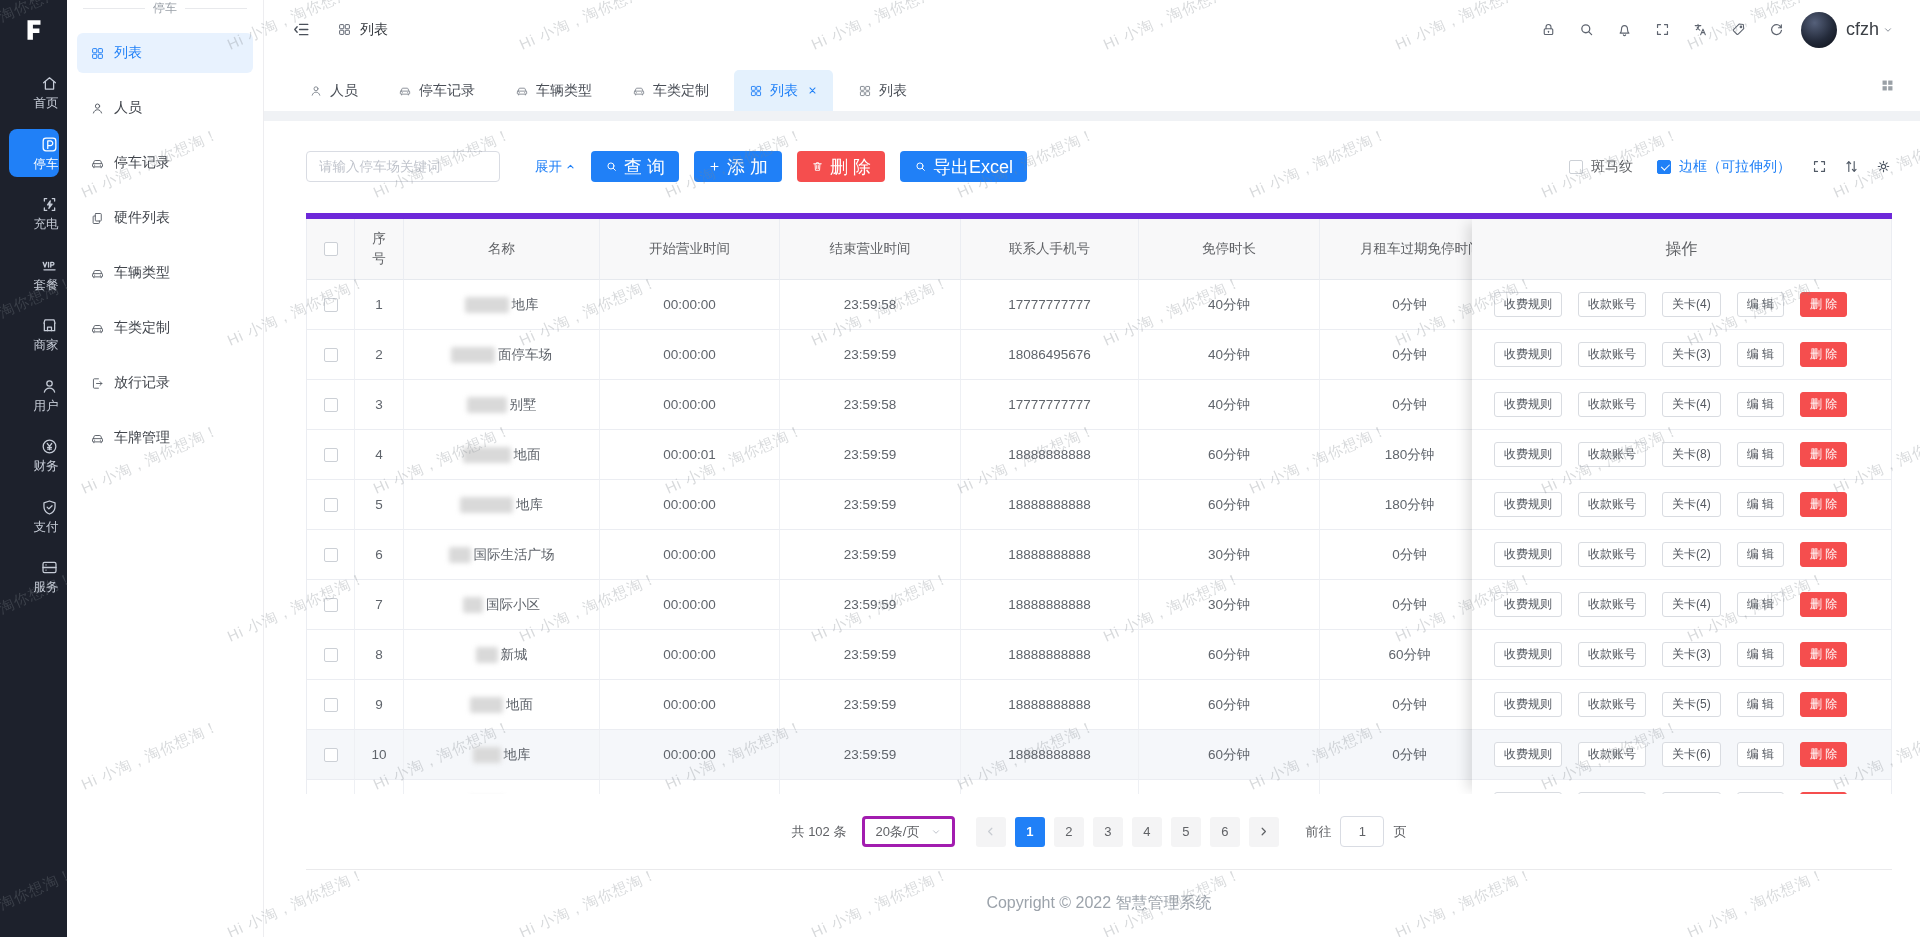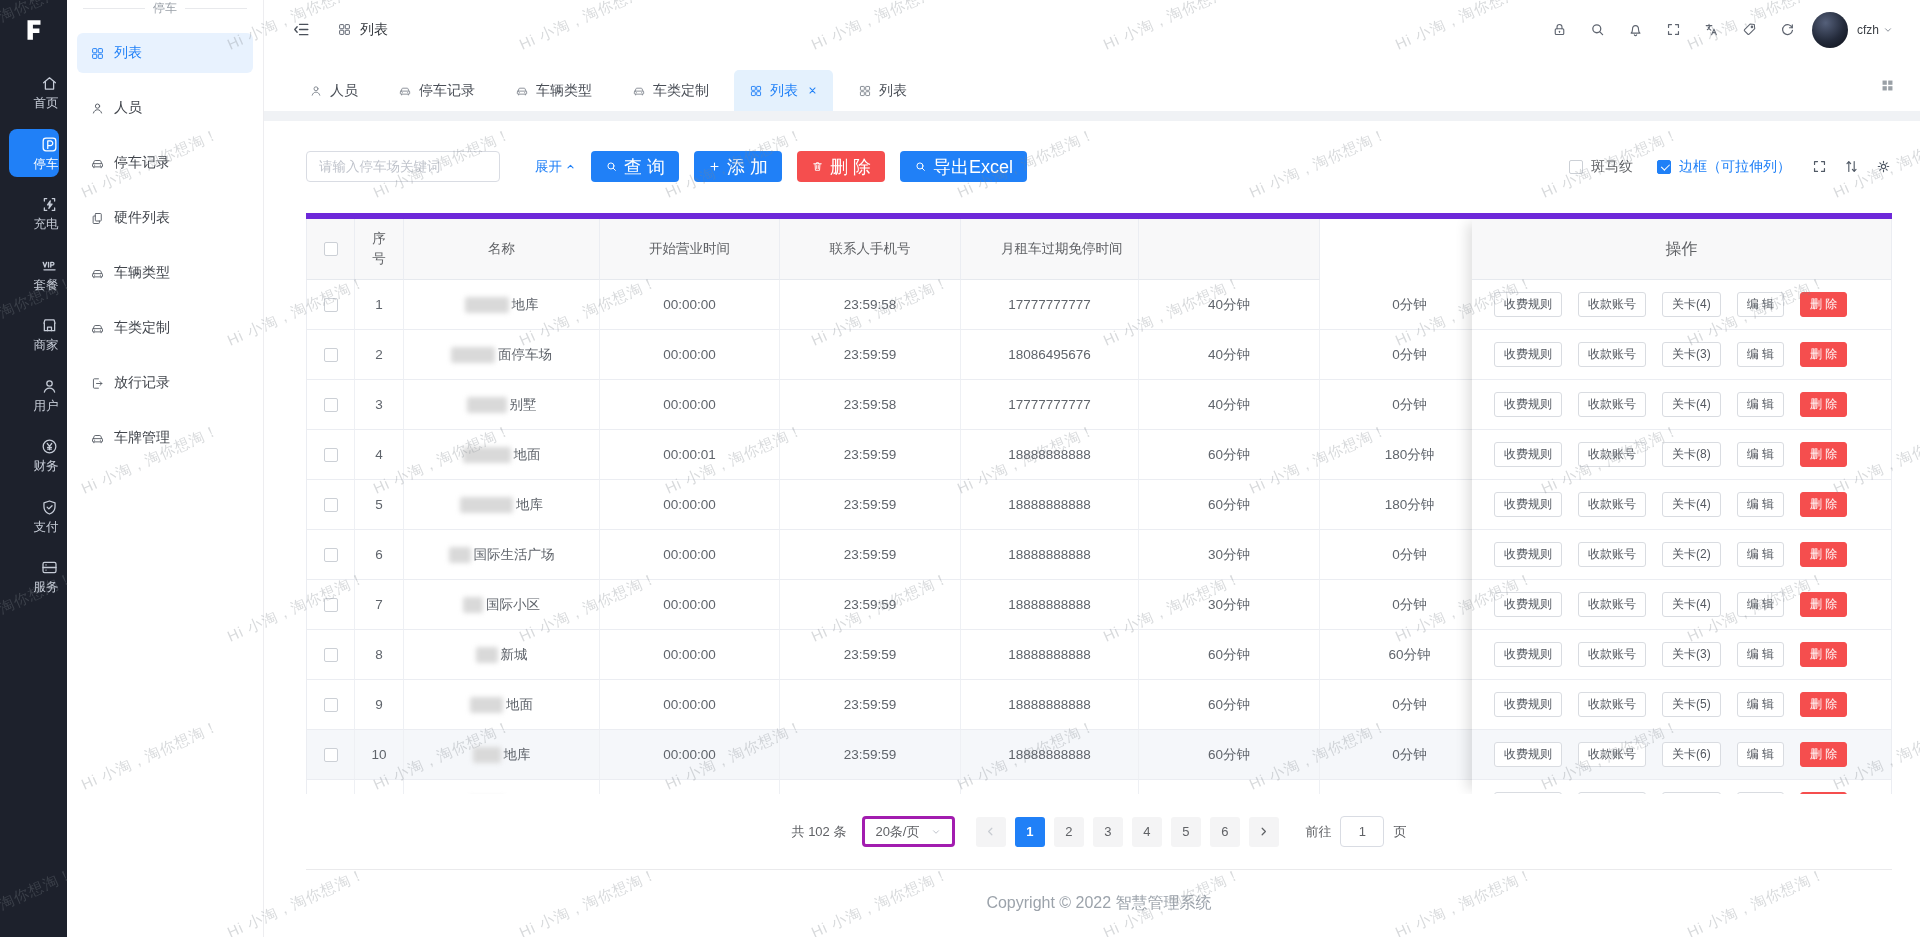--- a/index.html
+++ b/index.html
@@ -31,21 +31,21 @@
 .main{flex:1;display:flex;flex-direction:column;min-width:0;background:#fff;}
 .topbar{height:60px;display:flex;align-items:center;padding:0 26px 0 28px;background:#fff;}
 .collapse-btn{width:19px;height:19px;color:#4a505a;cursor:pointer;}
 .crumb{display:flex;align-items:center;gap:8px;margin-left:26px;}
 .crumb-ic{width:15px;height:15px;color:#5f6570;}
 .crumb-label{font-size:14px;color:#33373d;}
 .top-right{margin-left:auto;display:flex;align-items:center;}
 .hicons{display:flex;align-items:center;gap:21px;}
 .hicon{width:17px;height:17px;color:#5f6570;cursor:pointer;}
 .avatar{width:36px;height:36px;border-radius:50%;margin-left:16px;flex-shrink:0;cursor:pointer;background:radial-gradient(circle at 38% 30%,#55607a 0%,#232a3a 55%,#0c0f16 100%);}
-.username{margin-left:9px;font-size:12px;color:#3c4046;cursor:pointer;display:flex;align-items:center;gap:3px;}
+.username{margin-left:9px;font-size:18px;color:#3c4046;cursor:pointer;display:flex;align-items:center;gap:3px;}
 .uchev{width:12px;height:12px;color:#8a9099;}
 
 
 .tabbar{height:52px;display:flex;align-items:flex-end;padding-left:30px;background:#fff;}
 .tab{height:41px;display:flex;align-items:center;gap:7px;padding:0 15px;font-size:14px;color:#4a4f57;cursor:pointer;border-radius:5px 5px 0 0;}
 .tab-ic{width:14px;height:14px;color:#80868f;}
 .tab.active{background:#e4f1fd;color:#2080f7;}
 .tab.active .tab-ic{color:#2080f7;}
 .tab-close{width:11px;height:11px;color:#2080f7;margin-left:2px;cursor:pointer;}
 .tab-opts{margin-left:auto;margin-right:24px;align-self:center;width:17px;height:17px;color:#9aa0a6;cursor:pointer;}
@@ -569,21 +569,23 @@
       </div>
 
       <div class="table-wrap">
         <div class="t-row t-head">
           <div class="cell">
               <span class="cb"></span>
             </div>
           <div class="cell hd-no">序号</div>
           <div class="cell">名称</div>
           <div class="cell">开始营业时间</div>
+          <div class="cell">结束营业时间</div>
           <div class="cell">联系人手机号</div>
+          <div class="cell">免停时长</div>
           <div class="cell hd-monthly">月租车过期免停时间</div>
           <div class="cell"></div>
         </div>
         <div>
 
             <div class="t-row">
               <div class="cell">
                 <span class="cb"></span>
               </div>
               <div class="cell">1</div>

